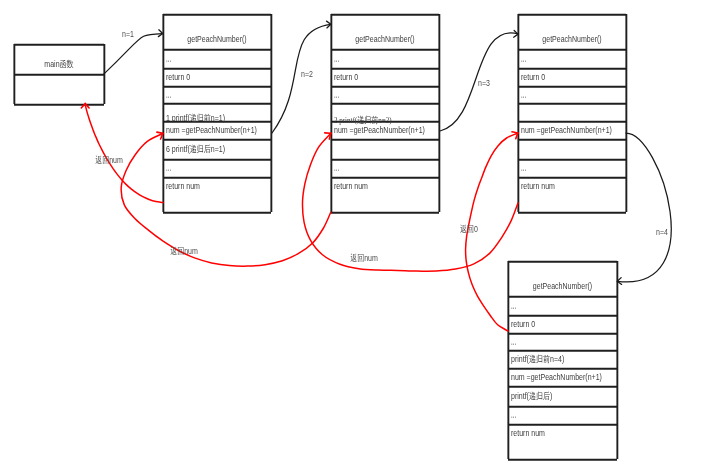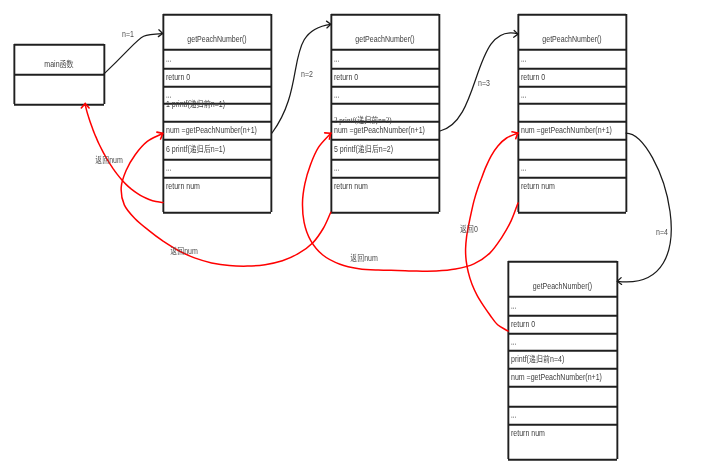--- a/index.html
+++ b/index.html
@@ -134,21 +134,21 @@
     </div>
     <div class="hr" style="top:54px;"></div>
     <div class="cell" style="top:54px;height:18px;">
       <div class="txt" style="top:4.5px;">return 0</div>
     </div>
     <div class="hr" style="top:72px;"></div>
     <div class="cell" style="top:72px;height:17px;">
       <div class="txt dots" style="top:1.8px;">...</div>
     </div>
     <div class="hr" style="top:89px;"></div>
-    <div class="cell" style="top:81px;height:32px;">
+    <div class="cell" style="top:95px;height:32px;">
       <div class="txt" style="top:4.5px;">1 printf(递归前n=1)</div>
     </div>
     <div class="hr" style="top:107px;"></div>
     <div class="cell" style="top:107px;height:18px;">
       <div class="txt" style="top:4.5px;">num =getPeachNumber(n+1)</div>
     </div>
     <div class="hr" style="top:125px;"></div>
     <div class="cell" style="top:125px;height:20px;">
       <div class="txt" style="top:5.5px;">6 printf(递归后n=1)</div>
     </div>
@@ -180,23 +180,20 @@
     </div>
     <div class="hr" style="top:89px;"></div>
     <div class="cell" style="top:97px;height:21px;font-family:Liberation Serif, serif;">
       <div class="txt" style="top:4.5px;">2 printf(递归前n=2)</div>
     </div>
     <div class="hr" style="top:107px;"></div>
     <div class="cell" style="top:107px;height:18px;">
       <div class="txt" style="top:4.5px;">num =getPeachNumber(n+1)</div>
     </div>
     <div class="hr" style="top:125px;"></div>
-    <div class="cell" style="top:125px;height:20px;">
-      <div class="txt" style="top:5.5px;">5 printf(递归后n=2)</div>
-    </div>
     <div class="hr" style="top:145px;"></div>
     <div class="cell" style="top:145px;height:18px;">
       <div class="txt dots" style="top:2.3px;">...</div>
     </div>
     <div class="hr" style="top:163px;"></div>
     <div class="cell" style="top:163px;height:35px;">
       <div class="txt" style="top:5px;">return num</div>
     </div>
     <div class="edge"></div>
   </div>
@@ -250,20 +247,23 @@
     </div>
     <div class="hr" style="top:89px;"></div>
     <div class="cell" style="top:89px;height:18px;">
       <div class="txt" style="top:4.5px;">printf(递归前n=4)</div>
     </div>
     <div class="hr" style="top:107px;"></div>
     <div class="cell" style="top:107px;height:18px;">
       <div class="txt" style="top:4.5px;">num =getPeachNumber(n+1)</div>
     </div>
     <div class="hr" style="top:125px;"></div>
+    <div class="cell" style="top:125px;height:20px;">
+      <div class="txt" style="top:5.5px;">printf(递归后)</div>
+    </div>
     <div class="hr" style="top:145px;"></div>
     <div class="cell" style="top:145px;height:18px;">
       <div class="txt dots" style="top:2.3px;">...</div>
     </div>
     <div class="hr" style="top:163px;"></div>
     <div class="cell" style="top:163px;height:35px;">
       <div class="txt" style="top:5px;">return num</div>
     </div>
     <div class="edge"></div>
   </div>

